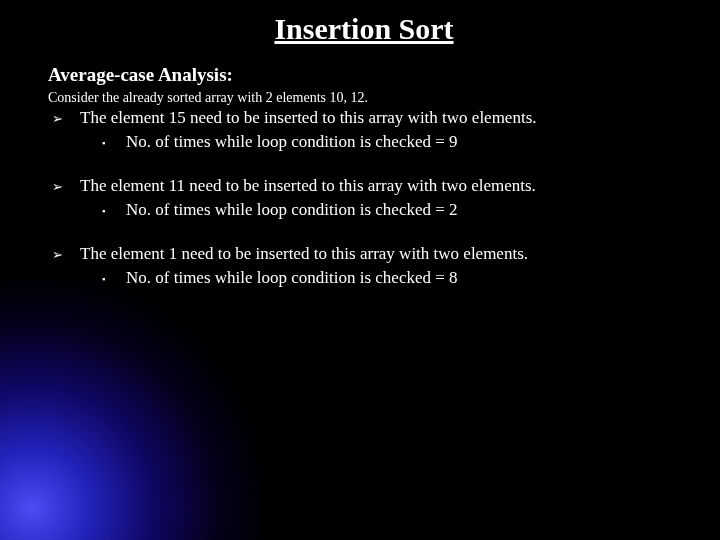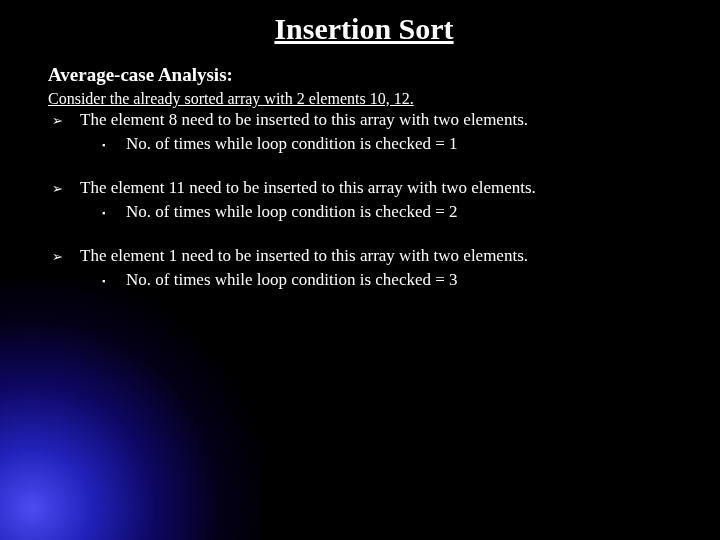--- a/index.html
+++ b/index.html
@@ -36,23 +36,22 @@
     font-weight: bold;
     text-decoration: underline;
     margin-bottom: 18px;
   }
   .subhead {
     font-size: 19px;
     font-weight: bold;
     margin-bottom: 4px;
   }
   .intro {
-    font-size: 16px;
+    font-size: 14px;
     margin-bottom: 2px;
-    text-decoration: underline;
   }
   .bullet-lvl1 {
     display: flex;
     font-size: 17px;
     margin: 1px 0 2px 4px;
   }
   .bullet-lvl1 .mark {
     width: 28px;
     flex: 0 0 28px;
     font-size: 13px;
@@ -81,25 +80,25 @@
 <div class="glow"></div>
 
 <div class="content">
   <div class="title">Insertion Sort</div>
   <div class="subhead">Average-case Analysis:</div>
   <div class="intro">Consider the already sorted array with 2 elements 10, 12.</div>
 
   <div class="block">
     <div class="bullet-lvl1">
       <span class="mark">➢</span>
-      <span>The element 8 need to be inserted to this array with two elements.</span>
+      <span>The element 15 need to be inserted to this array with two elements.</span>
     </div>
     <div class="bullet-lvl2">
       <span class="mark">▪</span>
-      <span>No. of times while loop condition is checked = 1</span>
+      <span>No. of times while loop condition is checked = 9</span>
     </div>
   </div>
 
   <div class="block">
     <div class="bullet-lvl1">
       <span class="mark">➢</span>
       <span>The element 11 need to be inserted to this array with two elements.</span>
     </div>
     <div class="bullet-lvl2">
       <span class="mark">▪</span>
@@ -107,17 +106,17 @@
     </div>
   </div>
 
   <div class="block">
     <div class="bullet-lvl1">
       <span class="mark">➢</span>
       <span>The element 1 need to be inserted to this array with two elements.</span>
     </div>
     <div class="bullet-lvl2">
       <span class="mark">▪</span>
-      <span>No. of times while loop condition is checked = 3</span>
+      <span>No. of times while loop condition is checked = 8</span>
     </div>
   </div>
 
 </div>
 
 </body></html>

